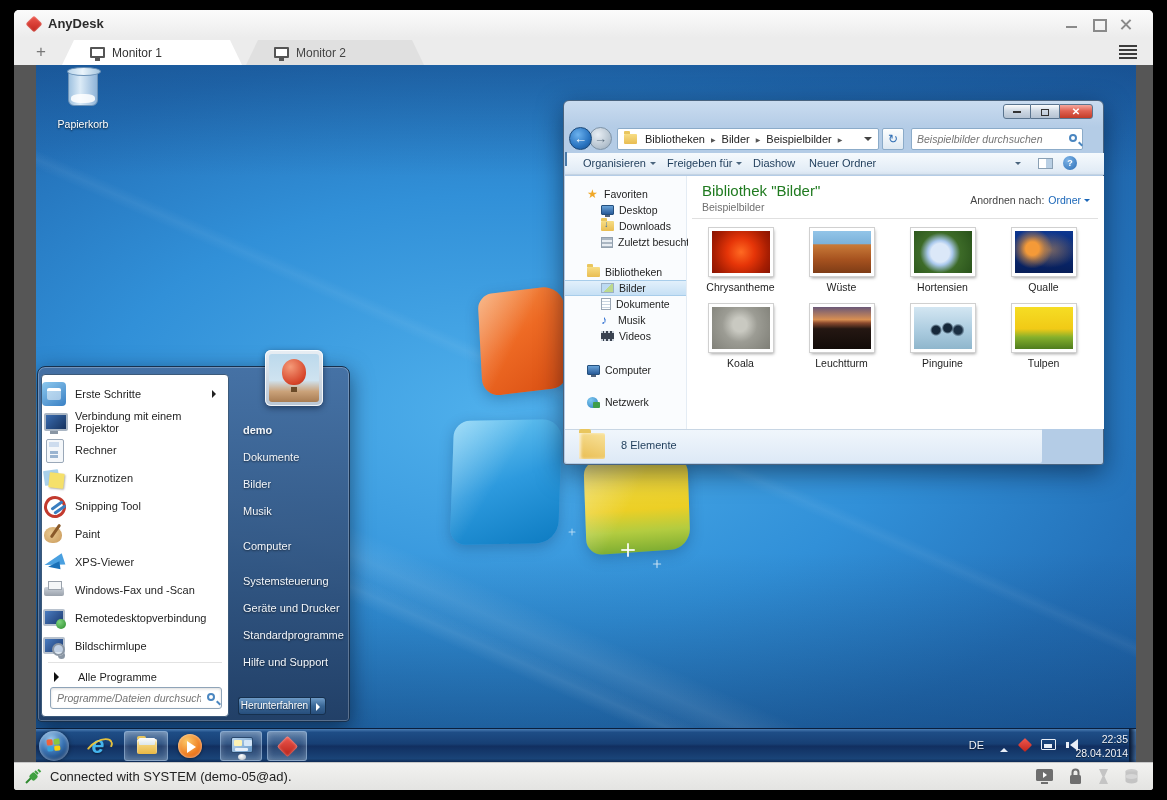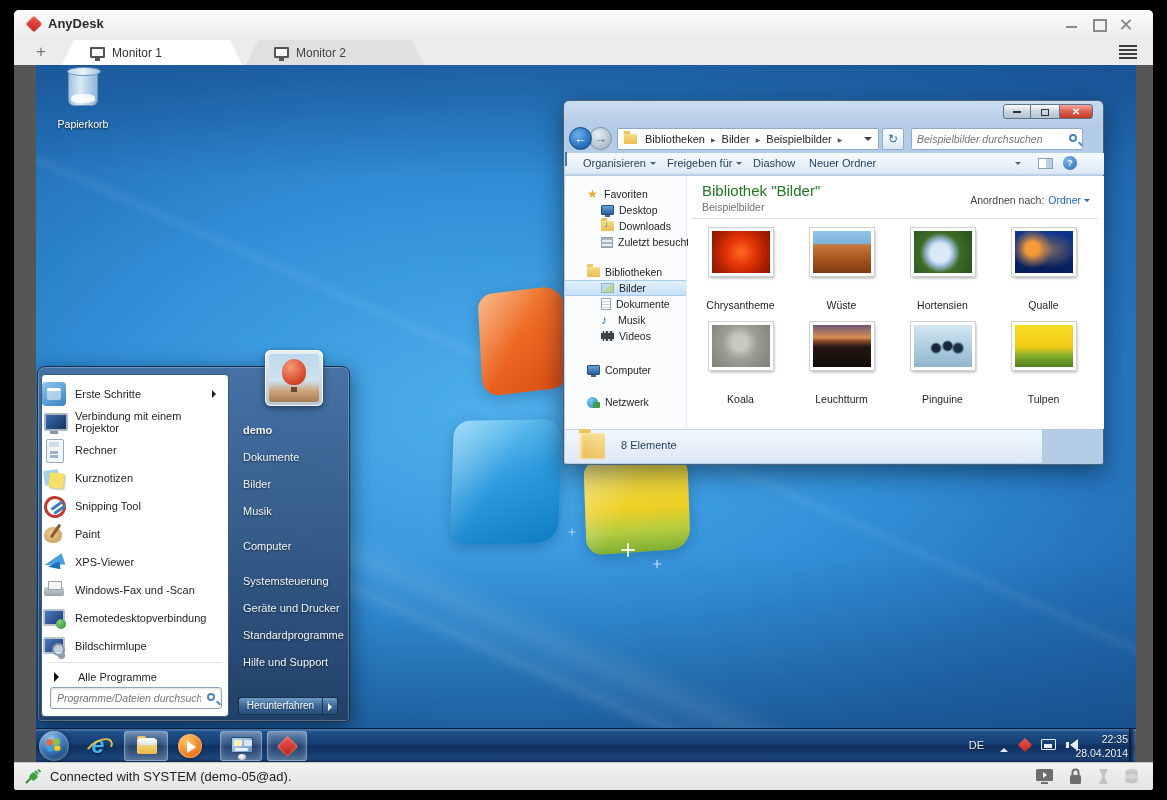--- a/index.html
+++ b/index.html
@@ -114,21 +114,21 @@
   .ex-main { position:absolute; left:123px; top:0; width:416px; height:253px; background:#fff; }
   .ex-head { position:absolute; left:14px; top:6px; font-size:15px; color:#1f7a1f; }
   .ex-sub { position:absolute; left:14px; top:25px; font-size:10.5px; color:#707070; }
   .arrange { position:absolute; right:14px; top:18px; font-size:10.5px; color:#444; }
   .arrange .val { color:#1a66b8; cursor:pointer; margin-left:4px; }
   .arrange .car { display:inline-block; width:0; height:0; border:3.5px solid transparent; border-top-color:#1a66b8; margin-left:3px; vertical-align:-1px; }
   .ex-div { position:absolute; left:4px; right:6px; top:42px; height:1px; background:#e0e0e0; }
   .grid { position:absolute; left:2px; top:52px; width:410px; display:grid; grid-template-columns:repeat(4,101px); row-gap:11px; }
   .tile { display:flex; flex-direction:column; align-items:center; cursor:pointer; }
   .thumb { width:64px; height:48px; border:3px solid #fff; outline:1px solid #d0d0d0; box-shadow:1px 2px 3px rgba(0,0,0,.35); }
-  .tlabel { margin-top:23px; font-size:10.5px; color:#1e1e1e; }
+  .tlabel { margin-top:5px; font-size:10.5px; color:#1e1e1e; }
   .t1 { background:radial-gradient(circle at 50% 50%, #ff6a22 0%, #e63508 38%, #a81e02 75%, #891402 100%); }
   .t2 { background:linear-gradient(180deg,#93c5e8 0%,#7cb2da 30%,#c87a38 33%,#a6521f 68%,#7e3c16 100%); }
   .t3 { background:radial-gradient(circle at 45% 52%, #dbe8f8 0 24%, #a9c8ec 32%, #3d6b28 52%, #28511a 100%); }
   .t4 { background:radial-gradient(circle at 30% 42%, #f49a38 0 14%, rgba(244,154,56,.5) 26%, rgba(244,154,56,0) 42%), radial-gradient(ellipse at 60% 45%, rgba(230,160,80,.5), rgba(230,160,80,0) 55%), linear-gradient(180deg,#0c3690,#071e58); }
   .t5 { background:radial-gradient(circle at 48% 42%, #c9c9c1 0 18%, #9c9c94 45%, #7e7e76 100%); }
   .t6 { background:linear-gradient(180deg,#6a5878 0%,#d88f52 30%,#8a4a2e 38%,#241712 52%,#120b08 100%); }
   .t7 { background:radial-gradient(circle at 38% 55%, #16283a 0 9%, rgba(22,40,58,0) 14%), radial-gradient(circle at 58% 50%, #16283a 0 10%, rgba(22,40,58,0) 15%), radial-gradient(circle at 76% 55%, #1c3044 0 8%, rgba(22,40,58,0) 13%), linear-gradient(180deg,#d3e6f2 0%,#a9cade 60%,#8fb6cc 100%); }
   .t8 { background:linear-gradient(180deg,#f6dd24 0%,#f1ca16 52%,#85b02c 72%,#4f7c1e 100%); }
 
   .ex-status { position:absolute; left:1px; top:328px; width:477px; height:34px; background:linear-gradient(180deg,#f0f6fc,#dde9f6); border-top:1px solid #c8d6e4; border-radius:0 0 2px 2px; }
@@ -150,21 +150,21 @@
   .sm-search .mag { right:6px; top:5px; }
 
   .sm-right { position:absolute; left:191px; top:3px; width:118px; height:350px; padding-top:46px; }
   .smr-item { height:27px; display:flex; align-items:center; padding-left:14px; font-size:11px; color:#f2f6fb; text-shadow:0 1px 2px rgba(0,0,0,.6); cursor:pointer; }
   .smr-item.bold { font-weight:bold; }
   .smr-gap { height:8px; }
   .avatar { position:absolute; left:227px; top:-17px; width:58px; height:56px; border-radius:6px; background:linear-gradient(180deg,#e8eef4,#b9c6d4); box-shadow:0 2px 6px rgba(0,10,30,.5), inset 0 0 0 1px rgba(255,255,255,.8); padding:4px; z-index:2; }
   .avatar .photo { width:50px; height:48px; border-radius:3px; position:relative; overflow:hidden; background:linear-gradient(180deg,#bcd9ec 0%,#cfe3f0 55%,#caa27a 78%,#a87c52 100%); }
   .avatar .balloon { position:absolute; left:13px; top:5px; width:24px; height:26px; border-radius:50% 50% 46% 46%; background:radial-gradient(circle at 35% 30%, #f59a78, #d6452a 70%, #b02c18); }
   .avatar .basket { position:absolute; left:22px; top:33px; width:6px; height:5px; background:#6a4a28; }
-  .shutdown { position:absolute; left:200px; top:330px; width:100px; height:18px; display:flex; cursor:pointer; }
+  .shutdown { position:absolute; left:200px; top:330px; width:88px; height:18px; display:flex; cursor:pointer; }
   .shutdown .sd-main { flex:1; background:linear-gradient(180deg,#6f9cc8,#3a6796 50%,#274e7c); border:1px solid #16304e; border-right:none; border-radius:3px 0 0 3px; color:#fff; font-size:10px; text-align:center; line-height:16px; text-shadow:0 1px 1px rgba(0,0,0,.5); }
   .shutdown .sd-arrow { width:16px; background:linear-gradient(180deg,#6f9cc8,#3a6796 50%,#274e7c); border:1px solid #16304e; border-radius:0 3px 3px 0; position:relative; }
   .shutdown .sd-arrow::after { content:""; position:absolute; left:5px; top:5px; width:0; height:0; border:4px solid transparent; border-left-color:#fff; }
 
   
   .i-erste { background:linear-gradient(145deg,#8cc8ee,#3a80c4); border-radius:4px; }
   .i-erste::after { content:""; position:absolute; left:5px; top:6px; width:14px; height:12px; background:linear-gradient(180deg,#fff 0 3px, rgba(255,255,255,.5) 3px); border-radius:2px; }
   .i-proj { }
   .i-proj::before { content:""; position:absolute; left:2px; top:3px; width:20px; height:14px; background:linear-gradient(135deg,#3a6cb0,#16325e); border:2px solid #aab6c4; border-radius:2px; }
   .i-proj::after { content:""; position:absolute; left:8px; bottom:0; width:8px; height:3px; background:#8a96a4; }

